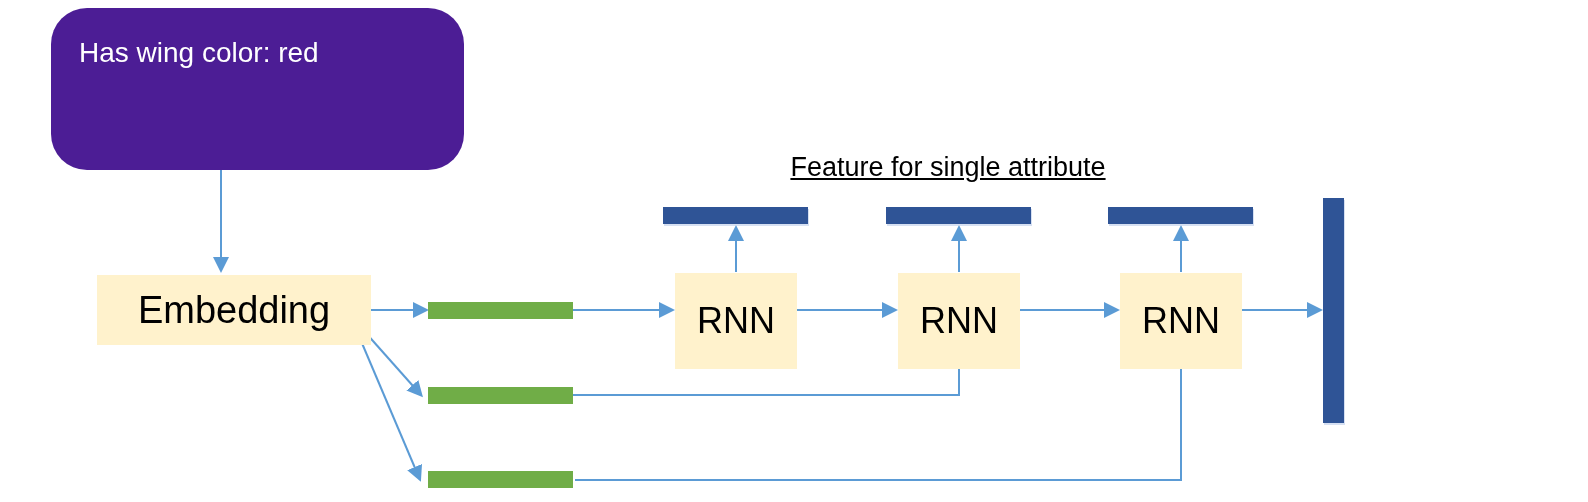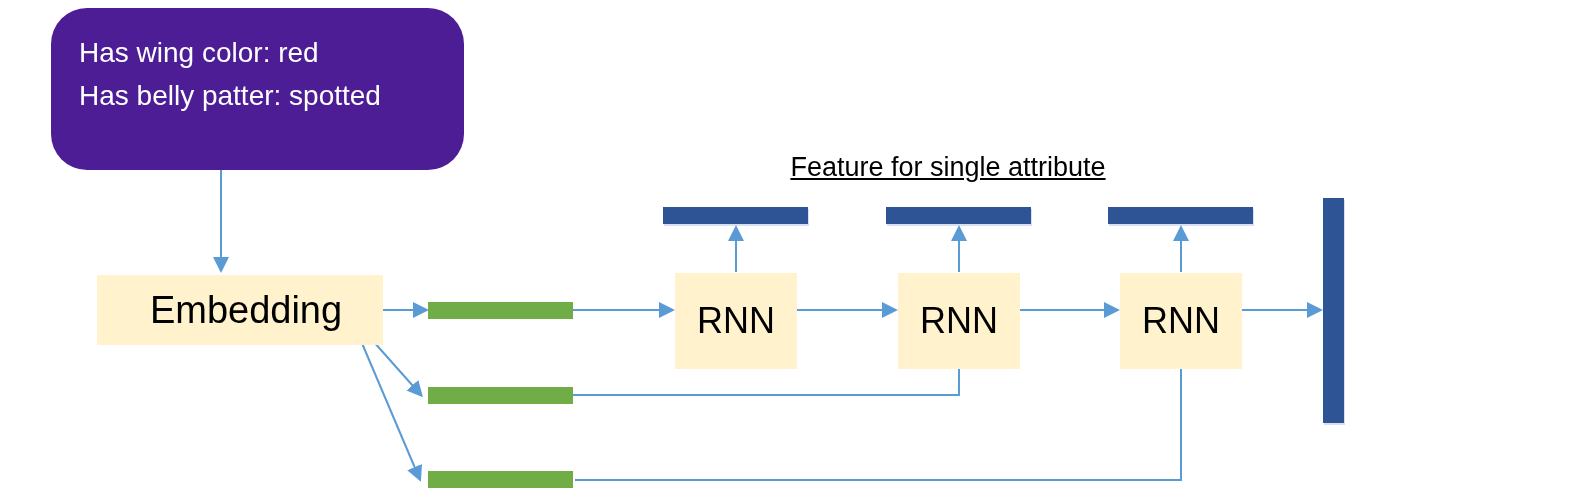--- a/index.html
+++ b/index.html
@@ -36,21 +36,20 @@
     background: #FFF2CC;
     display: flex;
     align-items: center;
     justify-content: center;
     color: #000000;
   }
   .embedding {
     left: 97px; top: 275px;
     width: 274px; height: 70px;
     font-size: 38px;
-    padding-left: 12px;
   }
   .rnn {
     top: 273px;
     width: 122px; height: 96px;
     font-size: 36px;
   }
   .rnn1 { left: 675px; }
   .rnn2 { left: 898px; }
   .rnn3 { left: 1120px; }
   .gbar {
@@ -119,21 +118,20 @@
       <path d="M736,272 V240" marker-end="url(#ah)"></path>
       <path d="M959,272 V240" marker-end="url(#ah)"></path>
       <path d="M1181,272 V240" marker-end="url(#ah)"></path>
       <path d="M573,395 H959 V363" marker-end="url(#ah)"></path>
       <path d="M575,480 H1181 V363" marker-end="url(#ah)"></path>
     </g>
   </svg>
 
   <div class="attr-box">
     <div>Has wing color: red</div>
-    <div>Has belly patter: spotted</div>
   </div>
 
   <div class="node embedding">
     <span>Embedding</span>
   </div>
 
   <div class="gbar gbar1"></div>
   <div class="gbar gbar2"></div>
   <div class="gbar gbar3"></div>
 

